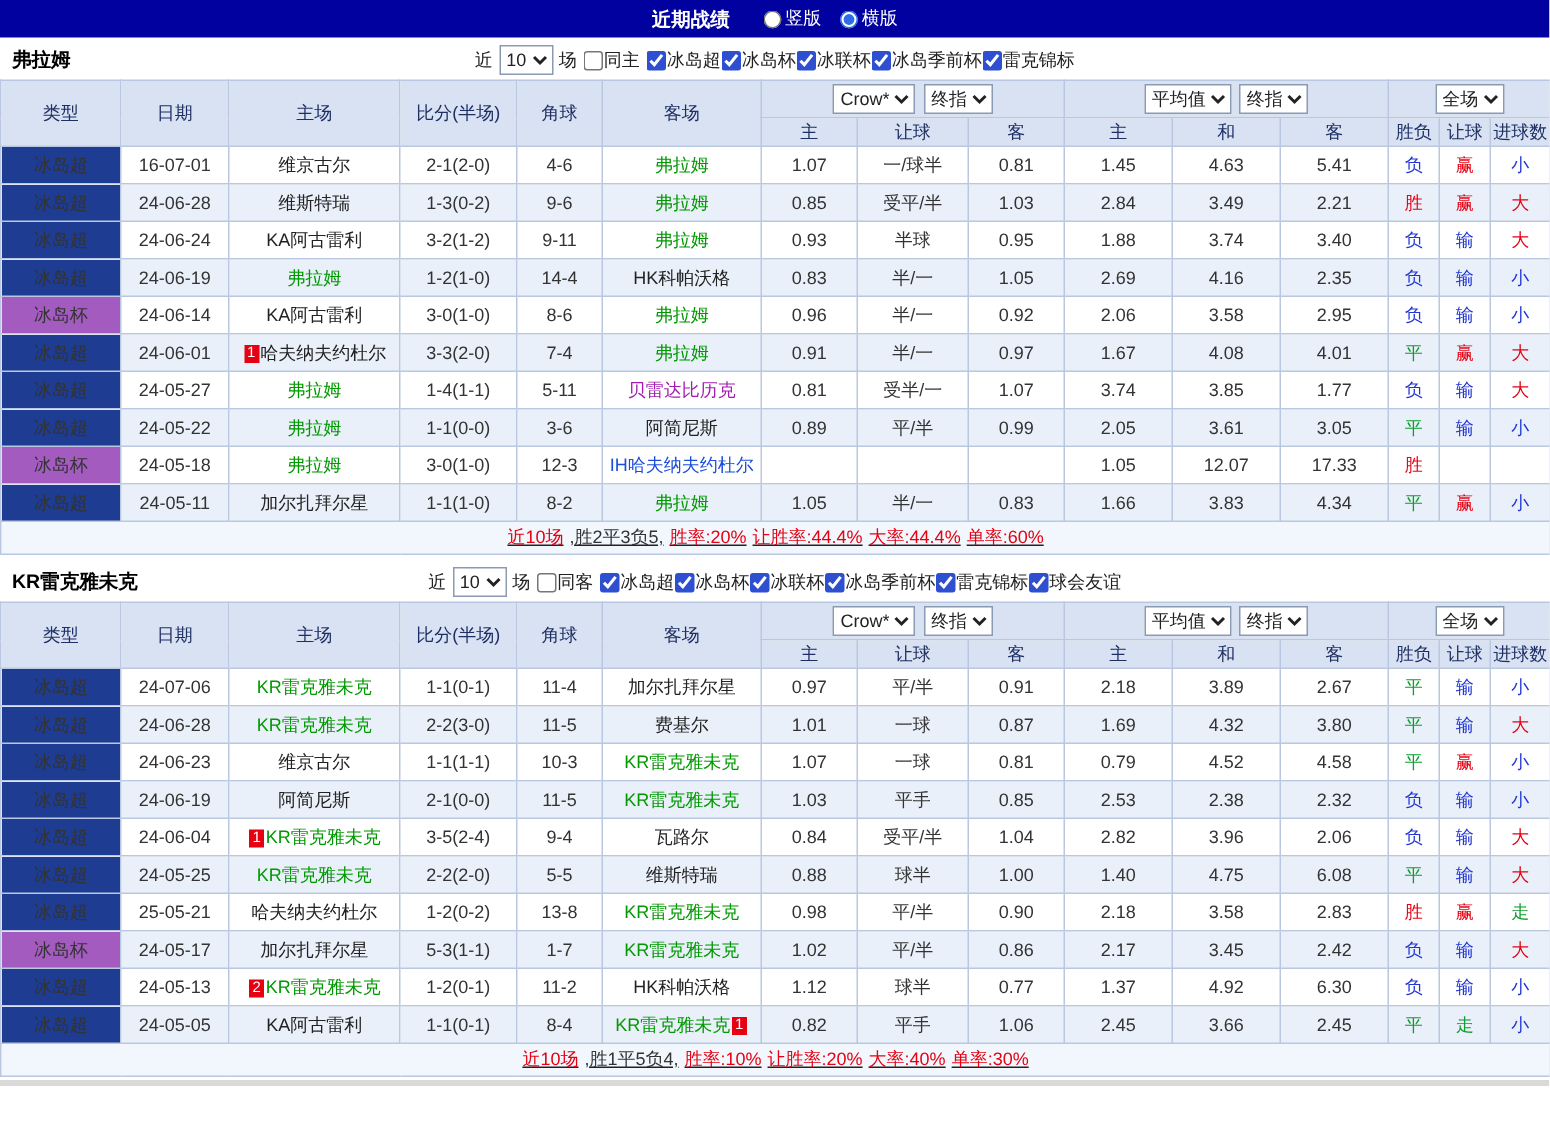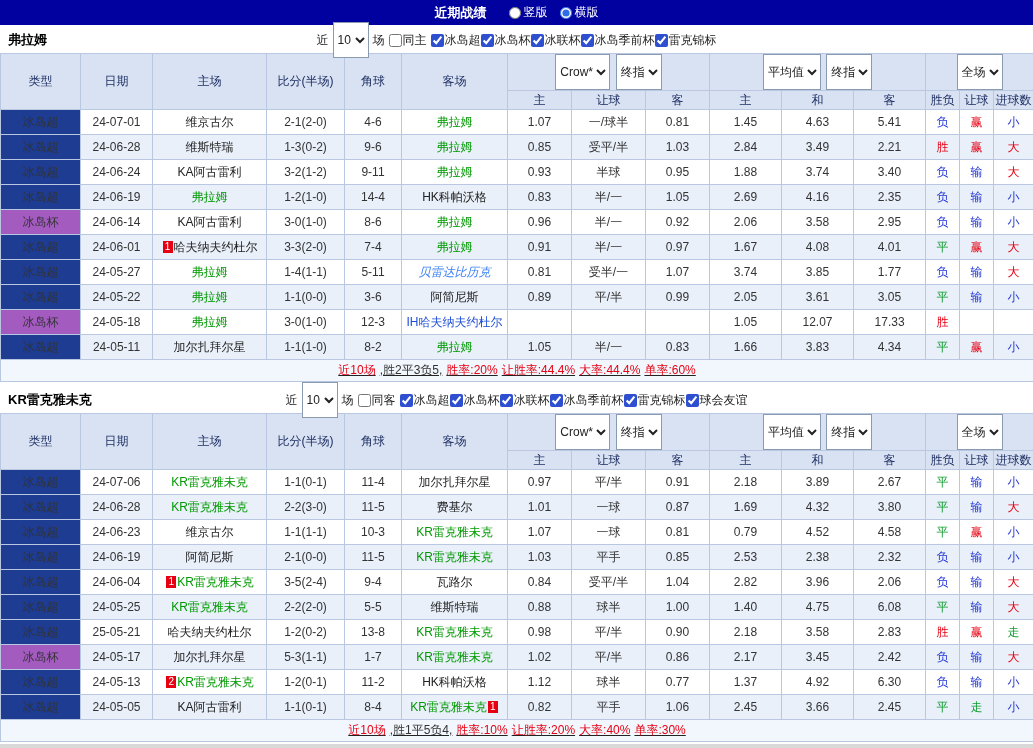--- a/index.html
+++ b/index.html
@@ -18,21 +18,21 @@
   .titlebar .title{ font-weight:bold; font-size:13px; margin-right:10px; }
   .radio{ display:inline-flex; align-items:center; gap:3px; cursor:pointer; font-size:12px; }
   .radio input{ width:12px; height:12px; accent-color:#2e6be6; }
   
   .section{ margin-top:2px; }
   .section + .section{ margin-top:5px; }
   .filterbar{ position:relative; height:26px; display:flex; align-items:center; justify-content:center; }
   .teamname{ position:absolute; left:8px; font-weight:bold; font-size:13px; color:#000; }
   .fctrl{ display:flex; align-items:center; gap:4px; }
   .sel{
-    font-size:12px; height:36px; border:1px solid #8a9ab0; background:#fff;
+    font-size:12px; height:20px; border:1px solid #8a9ab0; background:#fff;
     font-family:inherit; color:#222;
   }
   .chk{ display:inline-flex; align-items:center; cursor:pointer; }
   .chk input{ width:13px; height:13px; accent-color:#2e50d0; margin-right:1px; }
   .leagues{ display:inline-flex; align-items:center; }
   
   table.grid{ border-collapse:collapse; table-layout:fixed; width:1033px; }
   .grid th,.grid td{
     border:1px solid #b9c8e0; text-align:center;
     white-space:nowrap; overflow:hidden;
@@ -147,21 +147,21 @@
         <th>和</th>
         <th>客</th>
         <th>胜负</th>
         <th>让球</th>
         <th>进球数</th>
       </tr>
     </thead>
     <tbody>
         <tr>
           <td class="type" style="background: rgb(29, 60, 146);">冰岛超</td>
-          <td class="date">24-07-01</td>
+          <td class="date">16-07-01</td>
           <td class="team"><span style="color: rgb(34, 34, 34);">维京古尔</span></td>
           <td class="score">2-1(2-0)</td>
           <td class="corner">4-6</td>
           <td class="team"><span style="color: rgb(0, 153, 0);">弗拉姆</span></td>
           <td class="num">1.07</td>
           <td class="hcap">一/球半</td>
           <td class="num">0.81</td>
           <td class="num">1.45</td>
           <td class="num">4.63</td>
           <td class="num">5.41</td>
@@ -253,21 +253,21 @@
           <td class="res" style="color: rgb(15, 157, 47);">平</td>
           <td class="res" style="color: rgb(230, 0, 18);">赢</td>
           <td class="res" style="color: rgb(230, 0, 18);">大</td>
         </tr>
         <tr>
           <td class="type" style="background: rgb(29, 60, 146);">冰岛超</td>
           <td class="date">24-05-27</td>
           <td class="team"><span style="color: rgb(0, 153, 0);">弗拉姆</span></td>
           <td class="score">1-4(1-1)</td>
           <td class="corner">5-11</td>
-          <td class="team"><span style="color: #3b82f6; font-style: italic;">贝雷达比历克</span></td>
+          <td class="team"><span style="color: #a21caf;">贝雷达比历克</span></td>
           <td class="num">0.81</td>
           <td class="hcap">受半/一</td>
           <td class="num">1.07</td>
           <td class="num">3.74</td>
           <td class="num">3.85</td>
           <td class="num">1.77</td>
           <td class="res" style="color: rgb(34, 54, 212);">负</td>
           <td class="res" style="color: rgb(34, 54, 212);">输</td>
           <td class="res" style="color: rgb(230, 0, 18);">大</td>
         </tr>

